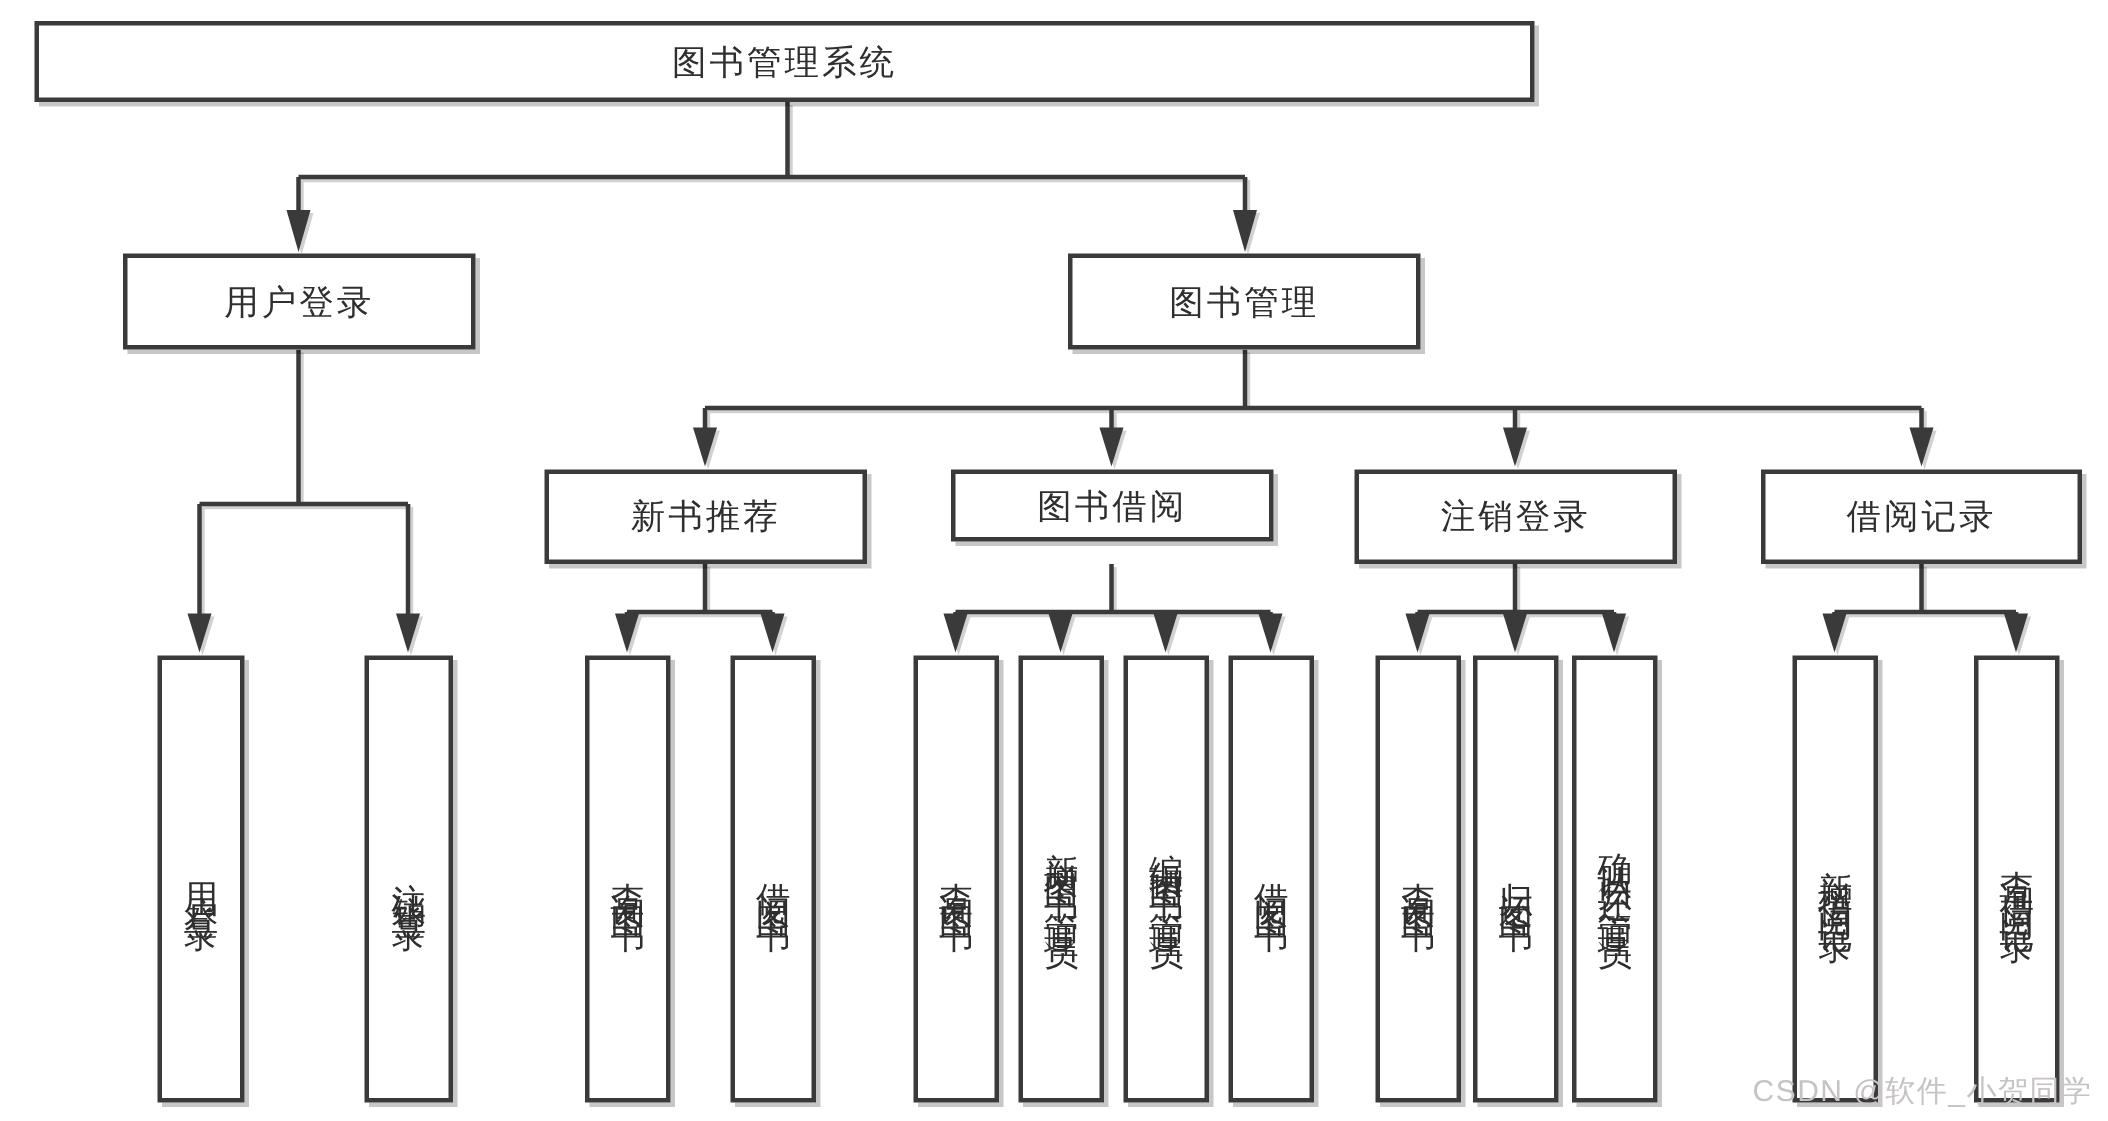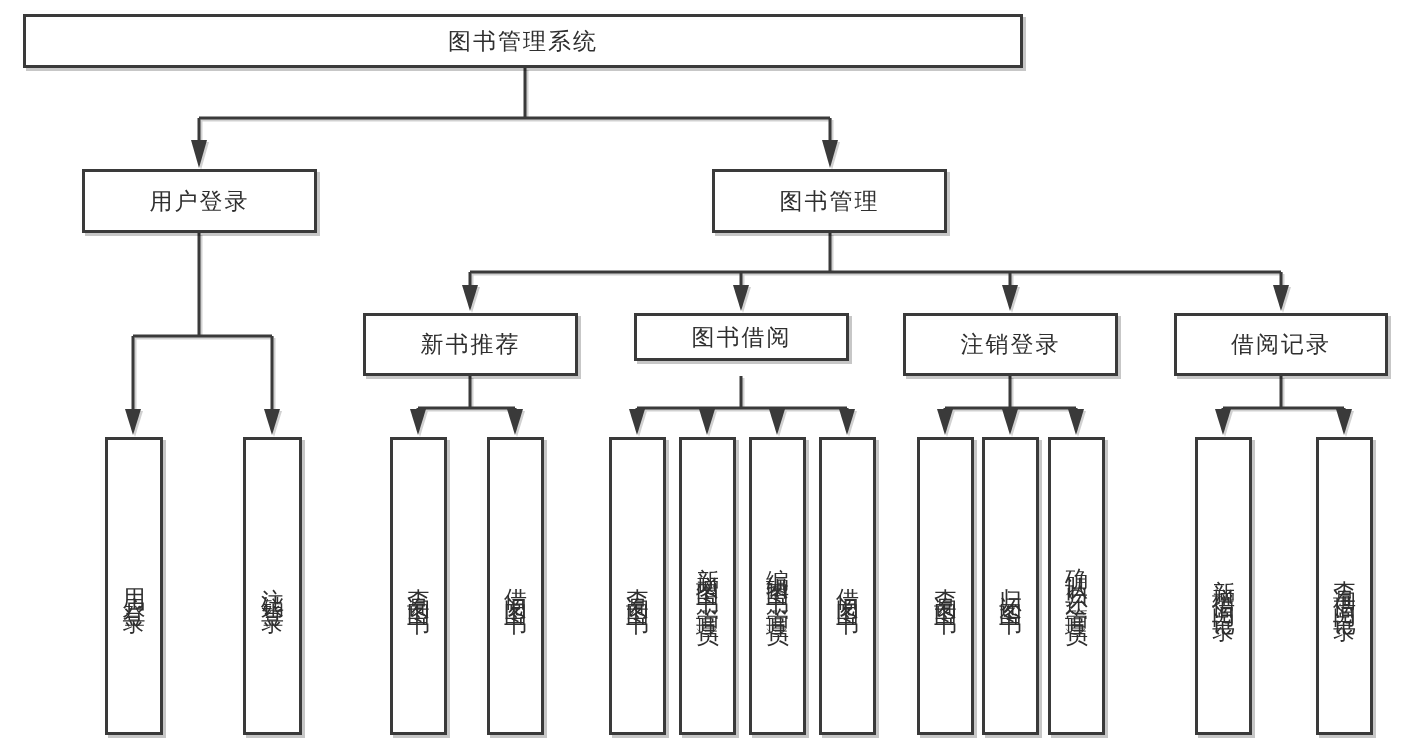--- a/index.html
+++ b/index.html
@@ -153,14 +153,15 @@
     <span class="lbl">确认归还（管理员）</span>
   </div>
 
   <div class="node v" style="left:1195px;top:437px;width:57px;height:298px">
     <span class="lbl">新增借阅记录</span>
   </div>
   <div class="node v" style="left:1316px;top:437px;width:57px;height:298px">
     <span class="lbl">查询借阅记录</span>
   </div>
 
+  <div class="watermark">CSDN @软件_小贺同学</div>
 
 </div>
 
 </body></html>

